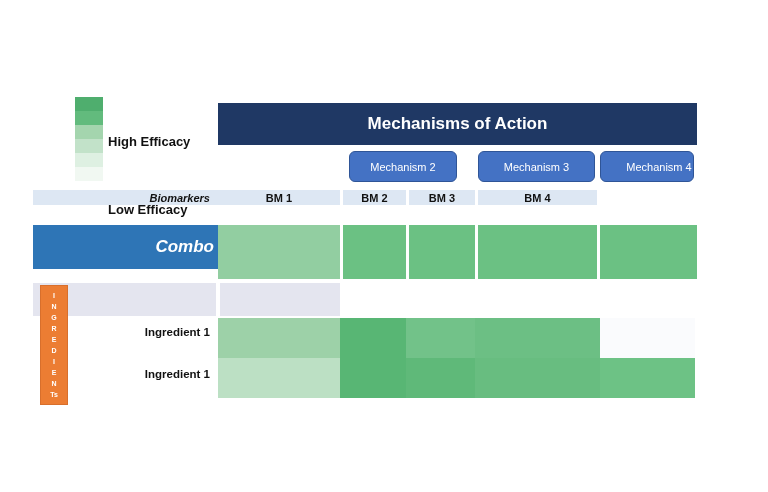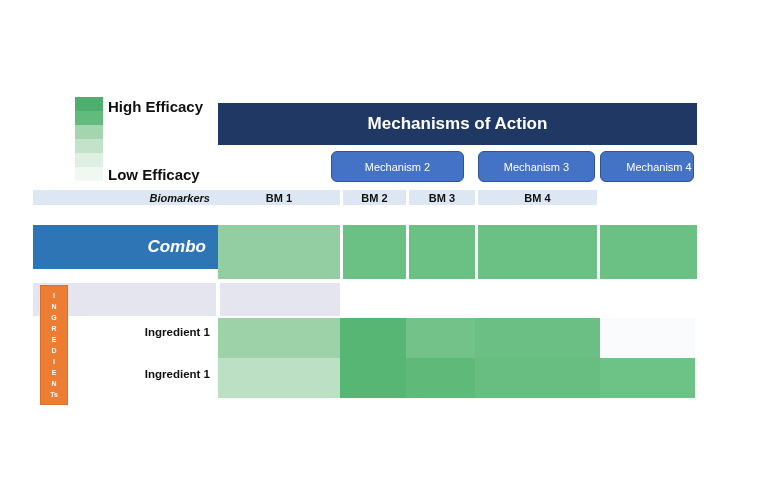--- a/index.html
+++ b/index.html
@@ -3,58 +3,58 @@
 <meta charset="utf-8">
 <style>
   html,body{margin:0;padding:0;background:#ffffff;}
   .canvas{
     position:relative;width:768px;height:492px;background:#ffffff;overflow:hidden;
     font-family:"Liberation Sans",sans-serif;color:#111111;
   }
 
   
   .legend-swatch{position:absolute;left:75px;width:28px;height:14px;}
-  .legend-label{position:absolute;left:108px;font-size:15px;font-weight:bold;color:#111;white-space:nowrap;}
+  .legend-label{position:absolute;left:108px;font-size:13px;font-weight:bold;color:#111;white-space:nowrap;margin-top:36px;}
 
   
   .banner{
     position:absolute;left:218px;top:103px;width:479px;height:42px;
     display:flex;align-items:center;justify-content:center;
     color:#ffffff;font-size:17px;font-weight:bold;
   }
 
   
   .mech-btn{
     position:absolute;top:151px;height:31px;border-radius:6px;
     border:1.5px solid #2F5597;box-sizing:border-box;
     display:flex;align-items:center;justify-content:center;
     color:#ffffff;font-size:11px;cursor:pointer;
   }
   .b1{left:218px;width:116px;}
-  .b2{left:331px;width:133px;}
+  .b2{left:349px;width:108px;}
   .b3{left:478px;width:117px;}
   .b4{left:600px;width:94px;padding-left:24px;}
 
   
   .hdr{position:absolute;top:190px;height:15px;display:flex;align-items:center;box-sizing:border-box;}
   .hdr-label{left:33px;width:185px;justify-content:flex-end;padding-right:8px;font-size:11px;font-weight:bold;font-style:italic;}
   .hdr-col{justify-content:center;font-size:11px;font-weight:bold;}
 
   
   .c1{left:218px;width:122px;}
   .c2{left:343px;width:63px;}
   .c3{left:409px;width:66px;}
   .c4{left:478px;width:119px;}
   .c5{left:600px;width:97px;}
 
   
   .combo-row{position:absolute;top:225px;height:54px;}
   .combo-bar{
     position:absolute;left:33px;top:225px;width:185px;height:44px;
-    display:flex;align-items:center;justify-content:flex-end;padding-right:12px;box-sizing:border-box;
+    display:flex;align-items:center;justify-content:flex-end;padding-right:4px;box-sizing:border-box;
     color:#ffffff;font-size:17px;font-weight:bold;font-style:italic;text-align:right;
   }
 
   
   .empty-row{position:absolute;top:283px;height:33px;}
   .e1{left:33px;width:183px;}
   .e2{left:220px;width:120px;}
 
   
   .ing-band{

